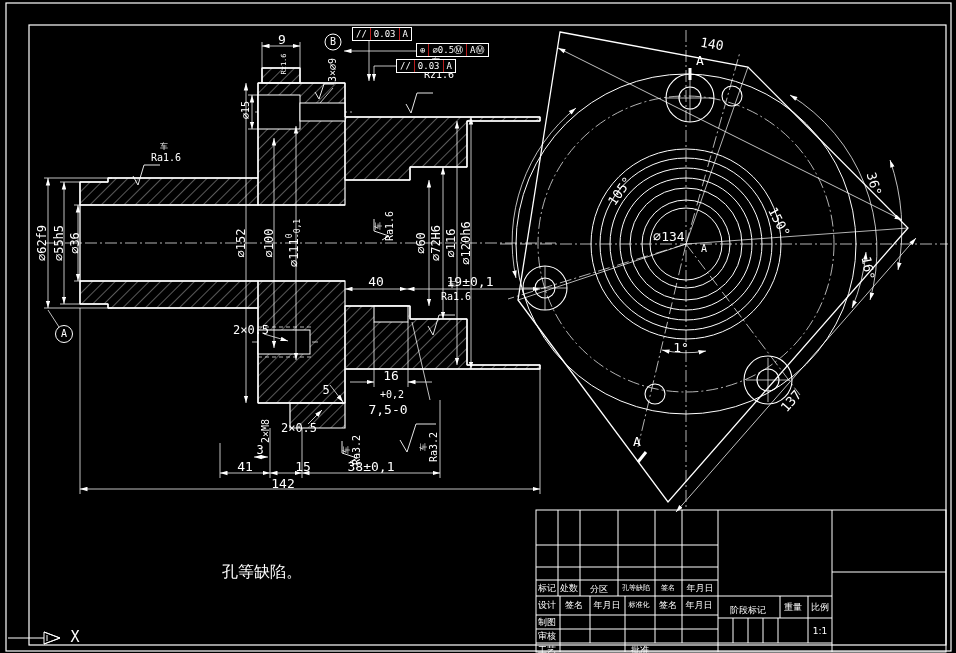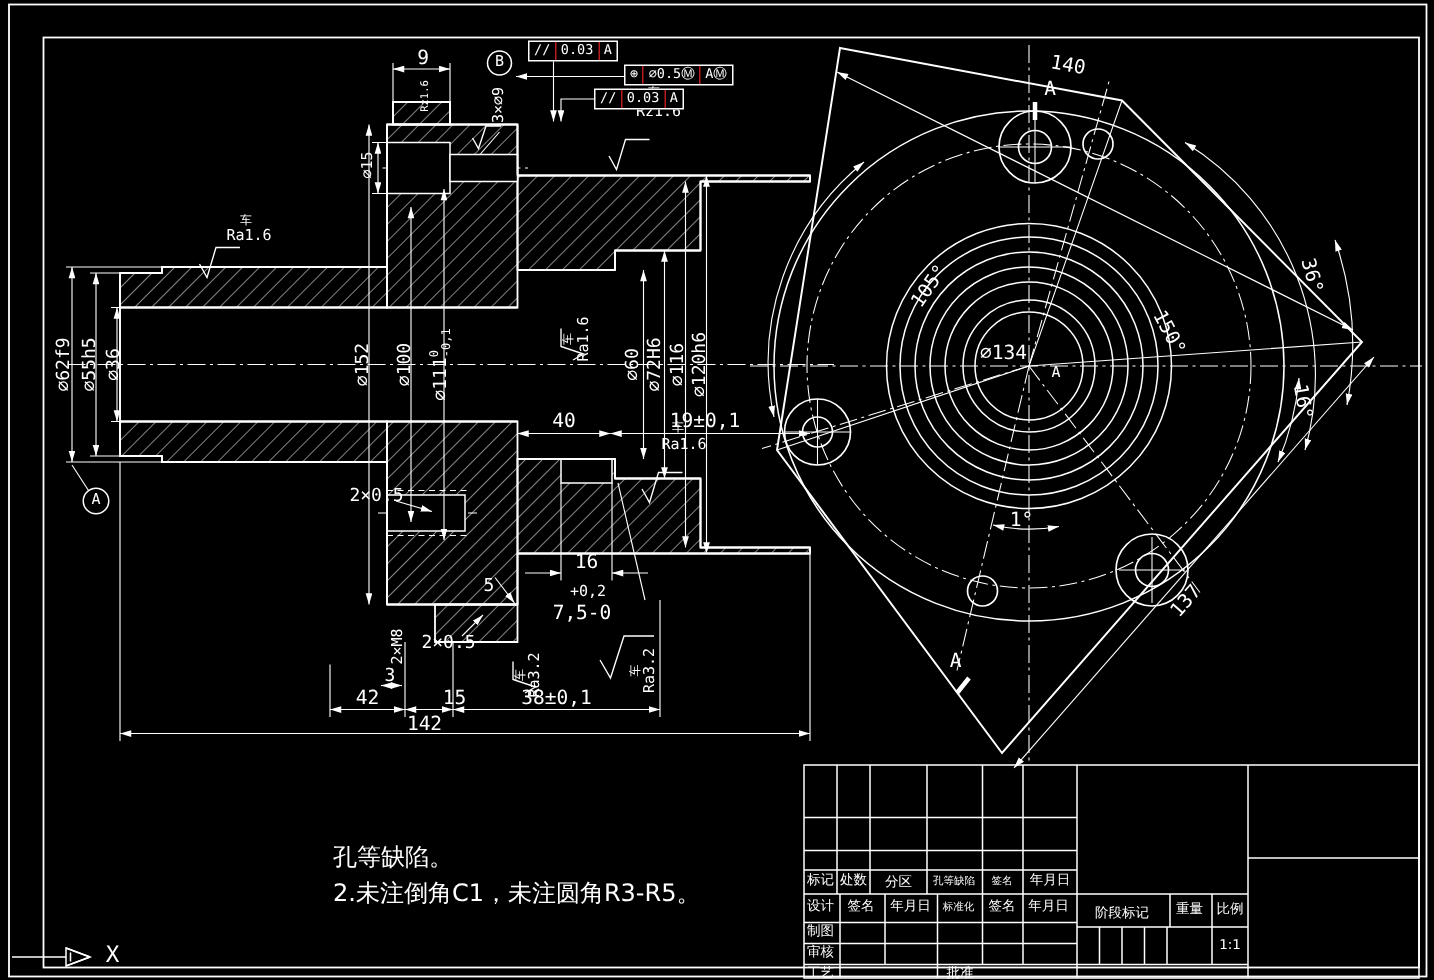--- a/index.html
+++ b/index.html
@@ -222,21 +222,21 @@
 <span class="lb m" style="left:376px;top:281px">40</span>
 <span class="lb m" style="left:470px;top:281px">19±0,1</span>
 <span class="lb" style="left:251px;top:330px">2×0.5</span>
 <span class="lb" style="left:299px;top:428px">2×0.5</span>
 <span class="lb v s" style="left:266px;top:431px">2×M8</span>
 <span class="lb" style="left:260px;top:450px">3</span>
 <span class="lb" style="left:326px;top:390px">5</span>
 <span class="lb m" style="left:391px;top:375px">16</span>
 <span class="lb s" style="left:392px;top:395px">+0,2</span>
 <span class="lb m" style="left:388px;top:409px">7,5-0</span>
-<span class="lb m" style="left:245px;top:466px">42</span>
+<span class="lb m" style="left:245px;top:466px">41</span>
 <span class="lb m" style="left:303px;top:466px">15</span>
 <span class="lb m" style="left:371px;top:466px">38±0,1</span>
 <span class="lb m" style="left:283px;top:483px">142</span>
 
 <span class="lb xs cn" style="left:164px;top:147px">车</span>
 <span class="lb s" style="left:166px;top:158px">Ra1.6</span>
 <span class="lb xs cn" style="left:436px;top:62px">车</span>
 <span class="lb s" style="left:439px;top:75px">Rz1.6</span>
 <span class="lb v s" style="left:390px;top:226px">Ra1.6</span>
 <span class="lb v xs cn" style="left:379px;top:226px">车</span>
@@ -270,21 +270,20 @@
 <span class="lb m" style="left:779px;top:222px;transform:translate(-50%,-50%) rotate(62deg)">150°</span>
 <span class="lb m" style="left:874px;top:184px;transform:translate(-50%,-50%) rotate(75deg)">36°</span>
 <span class="lb m" style="left:868px;top:268px;transform:translate(-50%,-50%) rotate(80deg)">16°</span>
 <span class="lb m" style="left:669px;top:236px">⌀134</span>
 <span class="lb m" style="left:681px;top:347px">1°</span>
 <span class="lb m" style="left:791px;top:401px;transform:translate(-50%,-50%) rotate(-49deg)">137</span>
 <span class="lb m" style="left:637px;top:441px">A</span>
 <span class="lb s" style="left:704px;top:249px">A</span>
 
 <span class="lb tr-line tl" style="left:222px;top:572px">孔等缺陷。</span>
-<span class="lb tr-line tl" style="left:222px;top:596px">2.未注倒角C1，未注圆角R3-R5。</span>
 
 <span class="lb tb" style="left:547px;top:588px">标记</span>
 <span class="lb tb" style="left:569px;top:588px">处数</span>
 <span class="lb tb" style="left:599px;top:589px">分区</span>
 <span class="lb tb7" style="left:636px;top:588px">孔等缺陷</span>
 <span class="lb tb7" style="left:668px;top:588px">签名</span>
 <span class="lb tb" style="left:700px;top:588px">年月日</span>
 <span class="lb tb" style="left:547px;top:605px">设计</span>
 <span class="lb tb" style="left:574px;top:605px">签名</span>
 <span class="lb tb" style="left:607px;top:605px">年月日</span>

